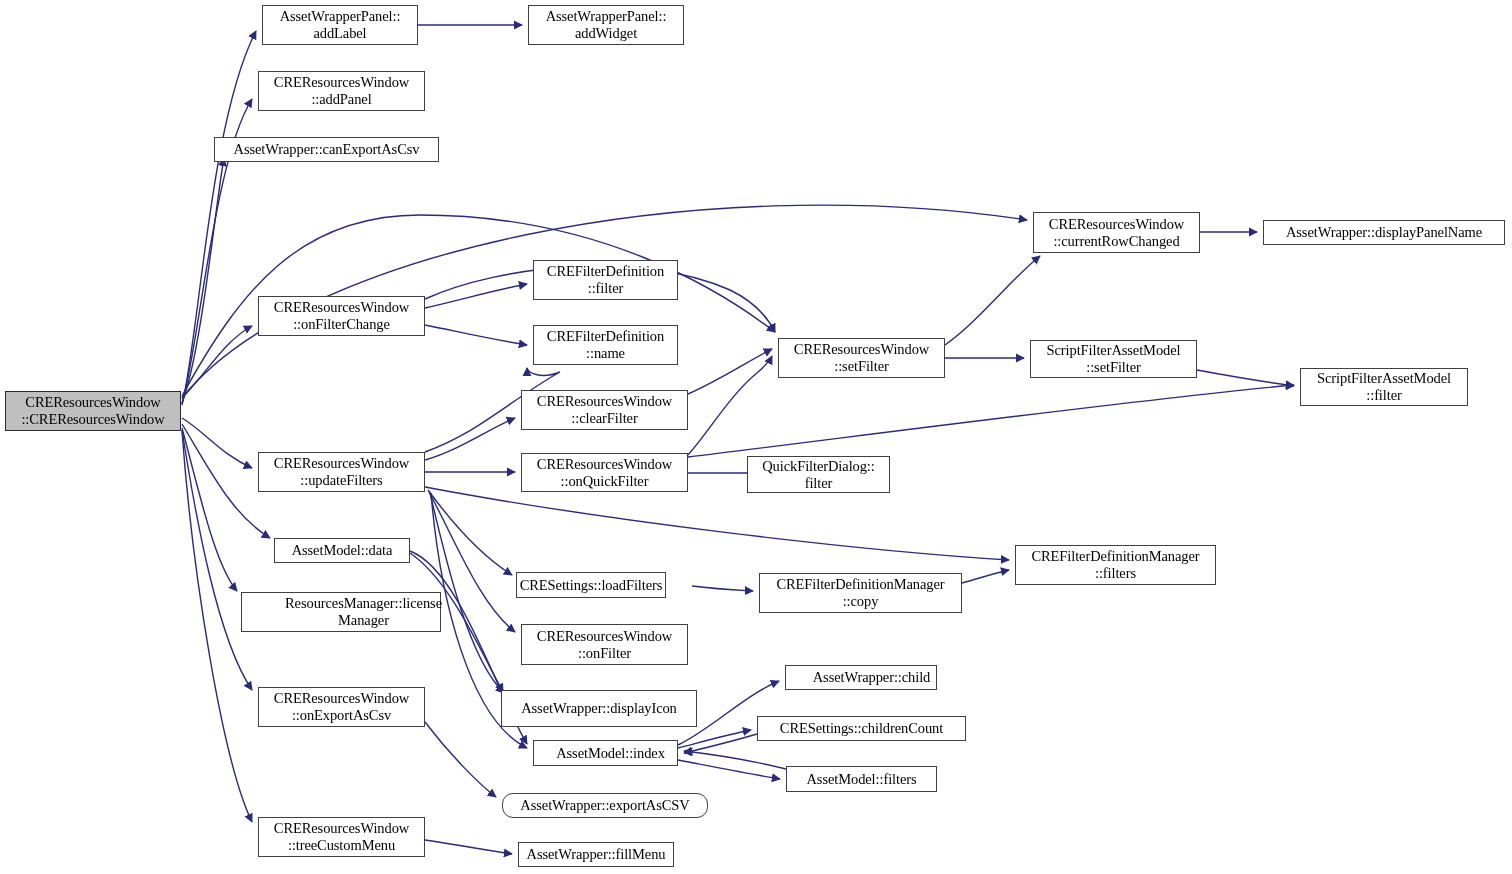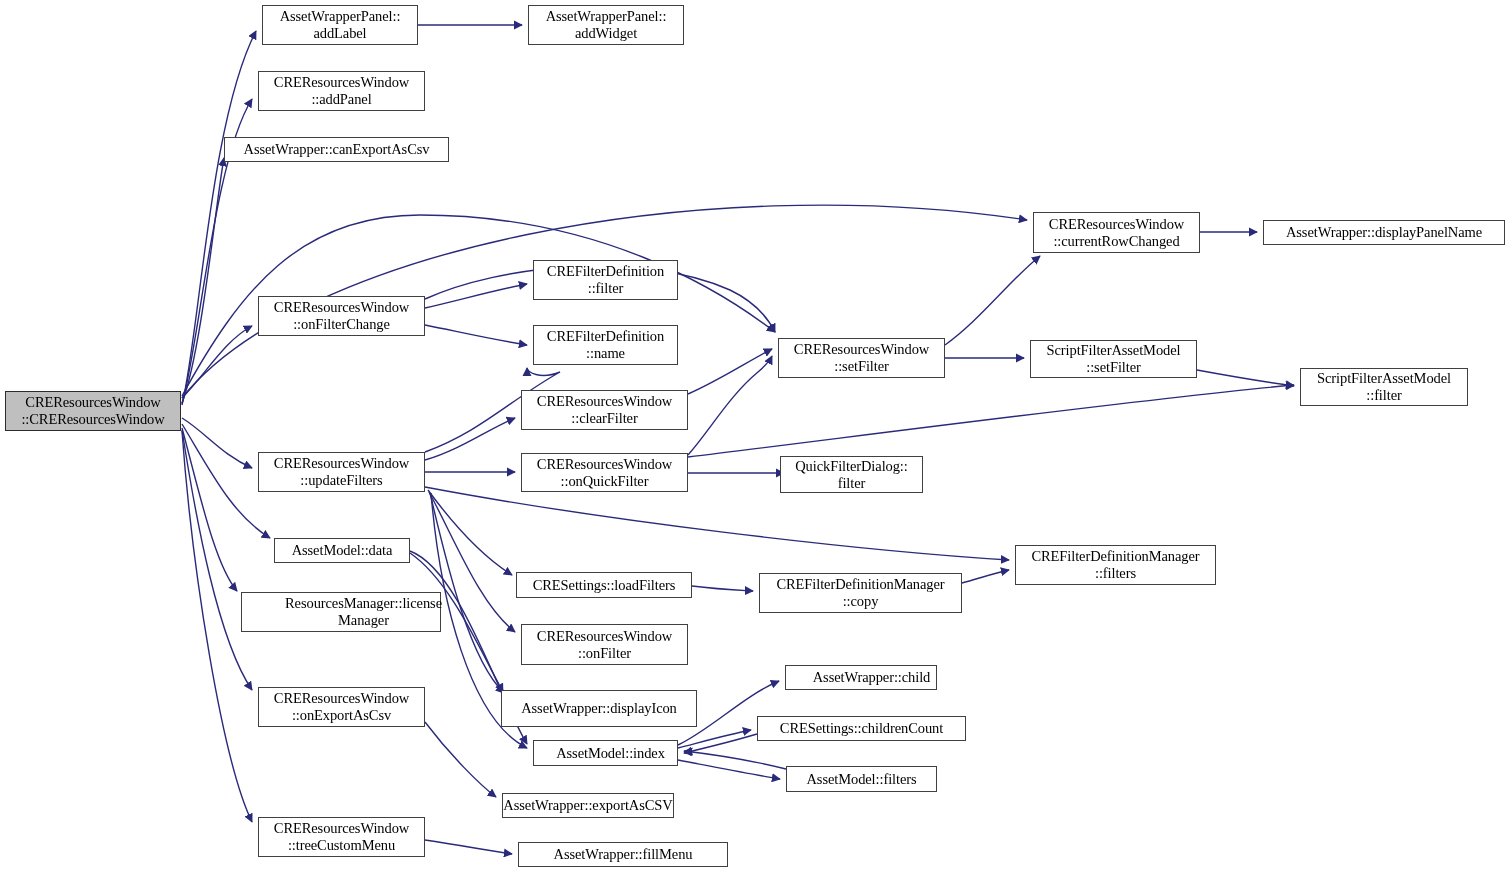--- a/index.html
+++ b/index.html
@@ -110,21 +110,21 @@
   </svg>
   <div id="node-layer">
       <div class="node root" style="left: 5px; top: 391px; width: 176px; height: 40px;"><span class="node-label">CREResourcesWindow
 ::CREResourcesWindow</span></div>
       <div class="node" style="left: 262px; top: 5px; width: 156px; height: 40px;"><span class="node-label">AssetWrapperPanel::
 addLabel</span></div>
       <div class="node" style="left: 528px; top: 5px; width: 156px; height: 40px;"><span class="node-label">AssetWrapperPanel::
 addWidget</span></div>
       <div class="node" style="left: 258px; top: 71px; width: 167px; height: 40px;"><span class="node-label">CREResourcesWindow
 ::addPanel</span></div>
-      <div class="node" style="left: 224px; top: 137px; width: 225px; height: 25px;"><span class="node-label">AssetWrapper::canExportAsCsv</span></div>
+      <div class="node" style="left: 214px; top: 137px; width: 225px; height: 25px;"><span class="node-label">AssetWrapper::canExportAsCsv</span></div>
       <div class="node" style="left: 1033px; top: 212px; width: 167px; height: 41px;"><span class="node-label">CREResourcesWindow
 ::currentRowChanged</span></div>
       <div class="node" style="left: 1263px; top: 220px; width: 242px; height: 25px;"><span class="node-label">AssetWrapper::displayPanelName</span></div>
       <div class="node" style="left: 258px; top: 296px; width: 167px; height: 40px;"><span class="node-label">CREResourcesWindow
 ::onFilterChange</span></div>
       <div class="node" style="left: 533px; top: 260px; width: 145px; height: 40px;"><span class="node-label">CREFilterDefinition
 ::filter</span></div>
       <div class="node" style="left: 533px; top: 325px; width: 145px; height: 40px;"><span class="node-label">CREFilterDefinition
 ::name</span></div>
       <div class="node" style="left: 778px; top: 338px; width: 167px; height: 40px;"><span class="node-label">CREResourcesWindow
@@ -132,37 +132,37 @@
       <div class="node" style="left: 1030px; top: 340px; width: 167px; height: 38px;"><span class="node-label">ScriptFilterAssetModel
 ::setFilter</span></div>
       <div class="node" style="left: 1300px; top: 368px; width: 168px; height: 38px;"><span class="node-label">ScriptFilterAssetModel
 ::filter</span></div>
       <div class="node" style="left: 521px; top: 390px; width: 167px; height: 40px;"><span class="node-label">CREResourcesWindow
 ::clearFilter</span></div>
       <div class="node" style="left: 258px; top: 452px; width: 167px; height: 40px;"><span class="node-label">CREResourcesWindow
 ::updateFilters</span></div>
       <div class="node" style="left: 521px; top: 453px; width: 167px; height: 39px;"><span class="node-label">CREResourcesWindow
 ::onQuickFilter</span></div>
-      <div class="node" style="left: 780px; top: 456px; width: 143px; height: 37px;"><span class="node-label">QuickFilterDialog::
+      <div class="node" style="left: 747px; top: 456px; width: 143px; height: 37px;"><span class="node-label">QuickFilterDialog::
 filter</span></div>
       <div class="node" style="left: 274px; top: 538px; width: 136px; height: 25px;"><span class="node-label">AssetModel::data</span></div>
       <div class="node" style="left: 241px; top: 592px; width: 200px; height: 40px; padding-left: 48px;"><span class="node-label">ResourcesManager::license
 Manager</span></div>
-      <div class="node" style="left: 516px; top: 572px; width: 176px; height: 26px;"><span class="node-label">CRESettings::loadFilters</span></div>
+      <div class="node" style="left: 516px; top: 572px; width: 150px; height: 26px;"><span class="node-label">CRESettings::loadFilters</span></div>
       <div class="node" style="left: 759px; top: 573px; width: 203px; height: 40px;"><span class="node-label">CREFilterDefinitionManager
 ::copy</span></div>
       <div class="node" style="left: 1015px; top: 545px; width: 201px; height: 40px;"><span class="node-label">CREFilterDefinitionManager
 ::filters</span></div>
       <div class="node" style="left: 521px; top: 624px; width: 167px; height: 41px;"><span class="node-label">CREResourcesWindow
 ::onFilter</span></div>
       <div class="node" style="left: 501px; top: 690px; width: 196px; height: 37px;"><span class="node-label">AssetWrapper::displayIcon</span></div>
       <div class="node" style="left: 785px; top: 665px; width: 152px; height: 25px; padding-left: 24px;"><span class="node-label">AssetWrapper::child</span></div>
       <div class="node" style="left: 757px; top: 716px; width: 209px; height: 25px;"><span class="node-label">CRESettings::childrenCount</span></div>
       <div class="node" style="left: 533px; top: 740px; width: 145px; height: 26px; padding-left: 13px;"><span class="node-label">AssetModel::index</span></div>
       <div class="node" style="left: 786px; top: 766px; width: 151px; height: 26px;"><span class="node-label">AssetModel::filters</span></div>
       <div class="node" style="left: 258px; top: 687px; width: 167px; height: 40px;"><span class="node-label">CREResourcesWindow
 ::onExportAsCsv</span></div>
-      <div class="node" style="left: 502px; top: 793px; width: 172px; height: 25px;"><span class="node-label">AssetWrapper::exportAsCSV</span></div>
+      <div class="node" style="left: 502px; top: 793px; width: 206px; height: 25px; border-radius: 11px;"><span class="node-label">AssetWrapper::exportAsCSV</span></div>
       <div class="node" style="left: 258px; top: 817px; width: 167px; height: 40px;"><span class="node-label">CREResourcesWindow
 ::treeCustomMenu</span></div>
-      <div class="node" style="left: 518px; top: 842px; width: 210px; height: 25px;"><span class="node-label">AssetWrapper::fillMenu</span></div>
+      <div class="node" style="left: 518px; top: 842px; width: 156px; height: 25px;"><span class="node-label">AssetWrapper::fillMenu</span></div>
     </div>
 </div>
 
 </body></html>

